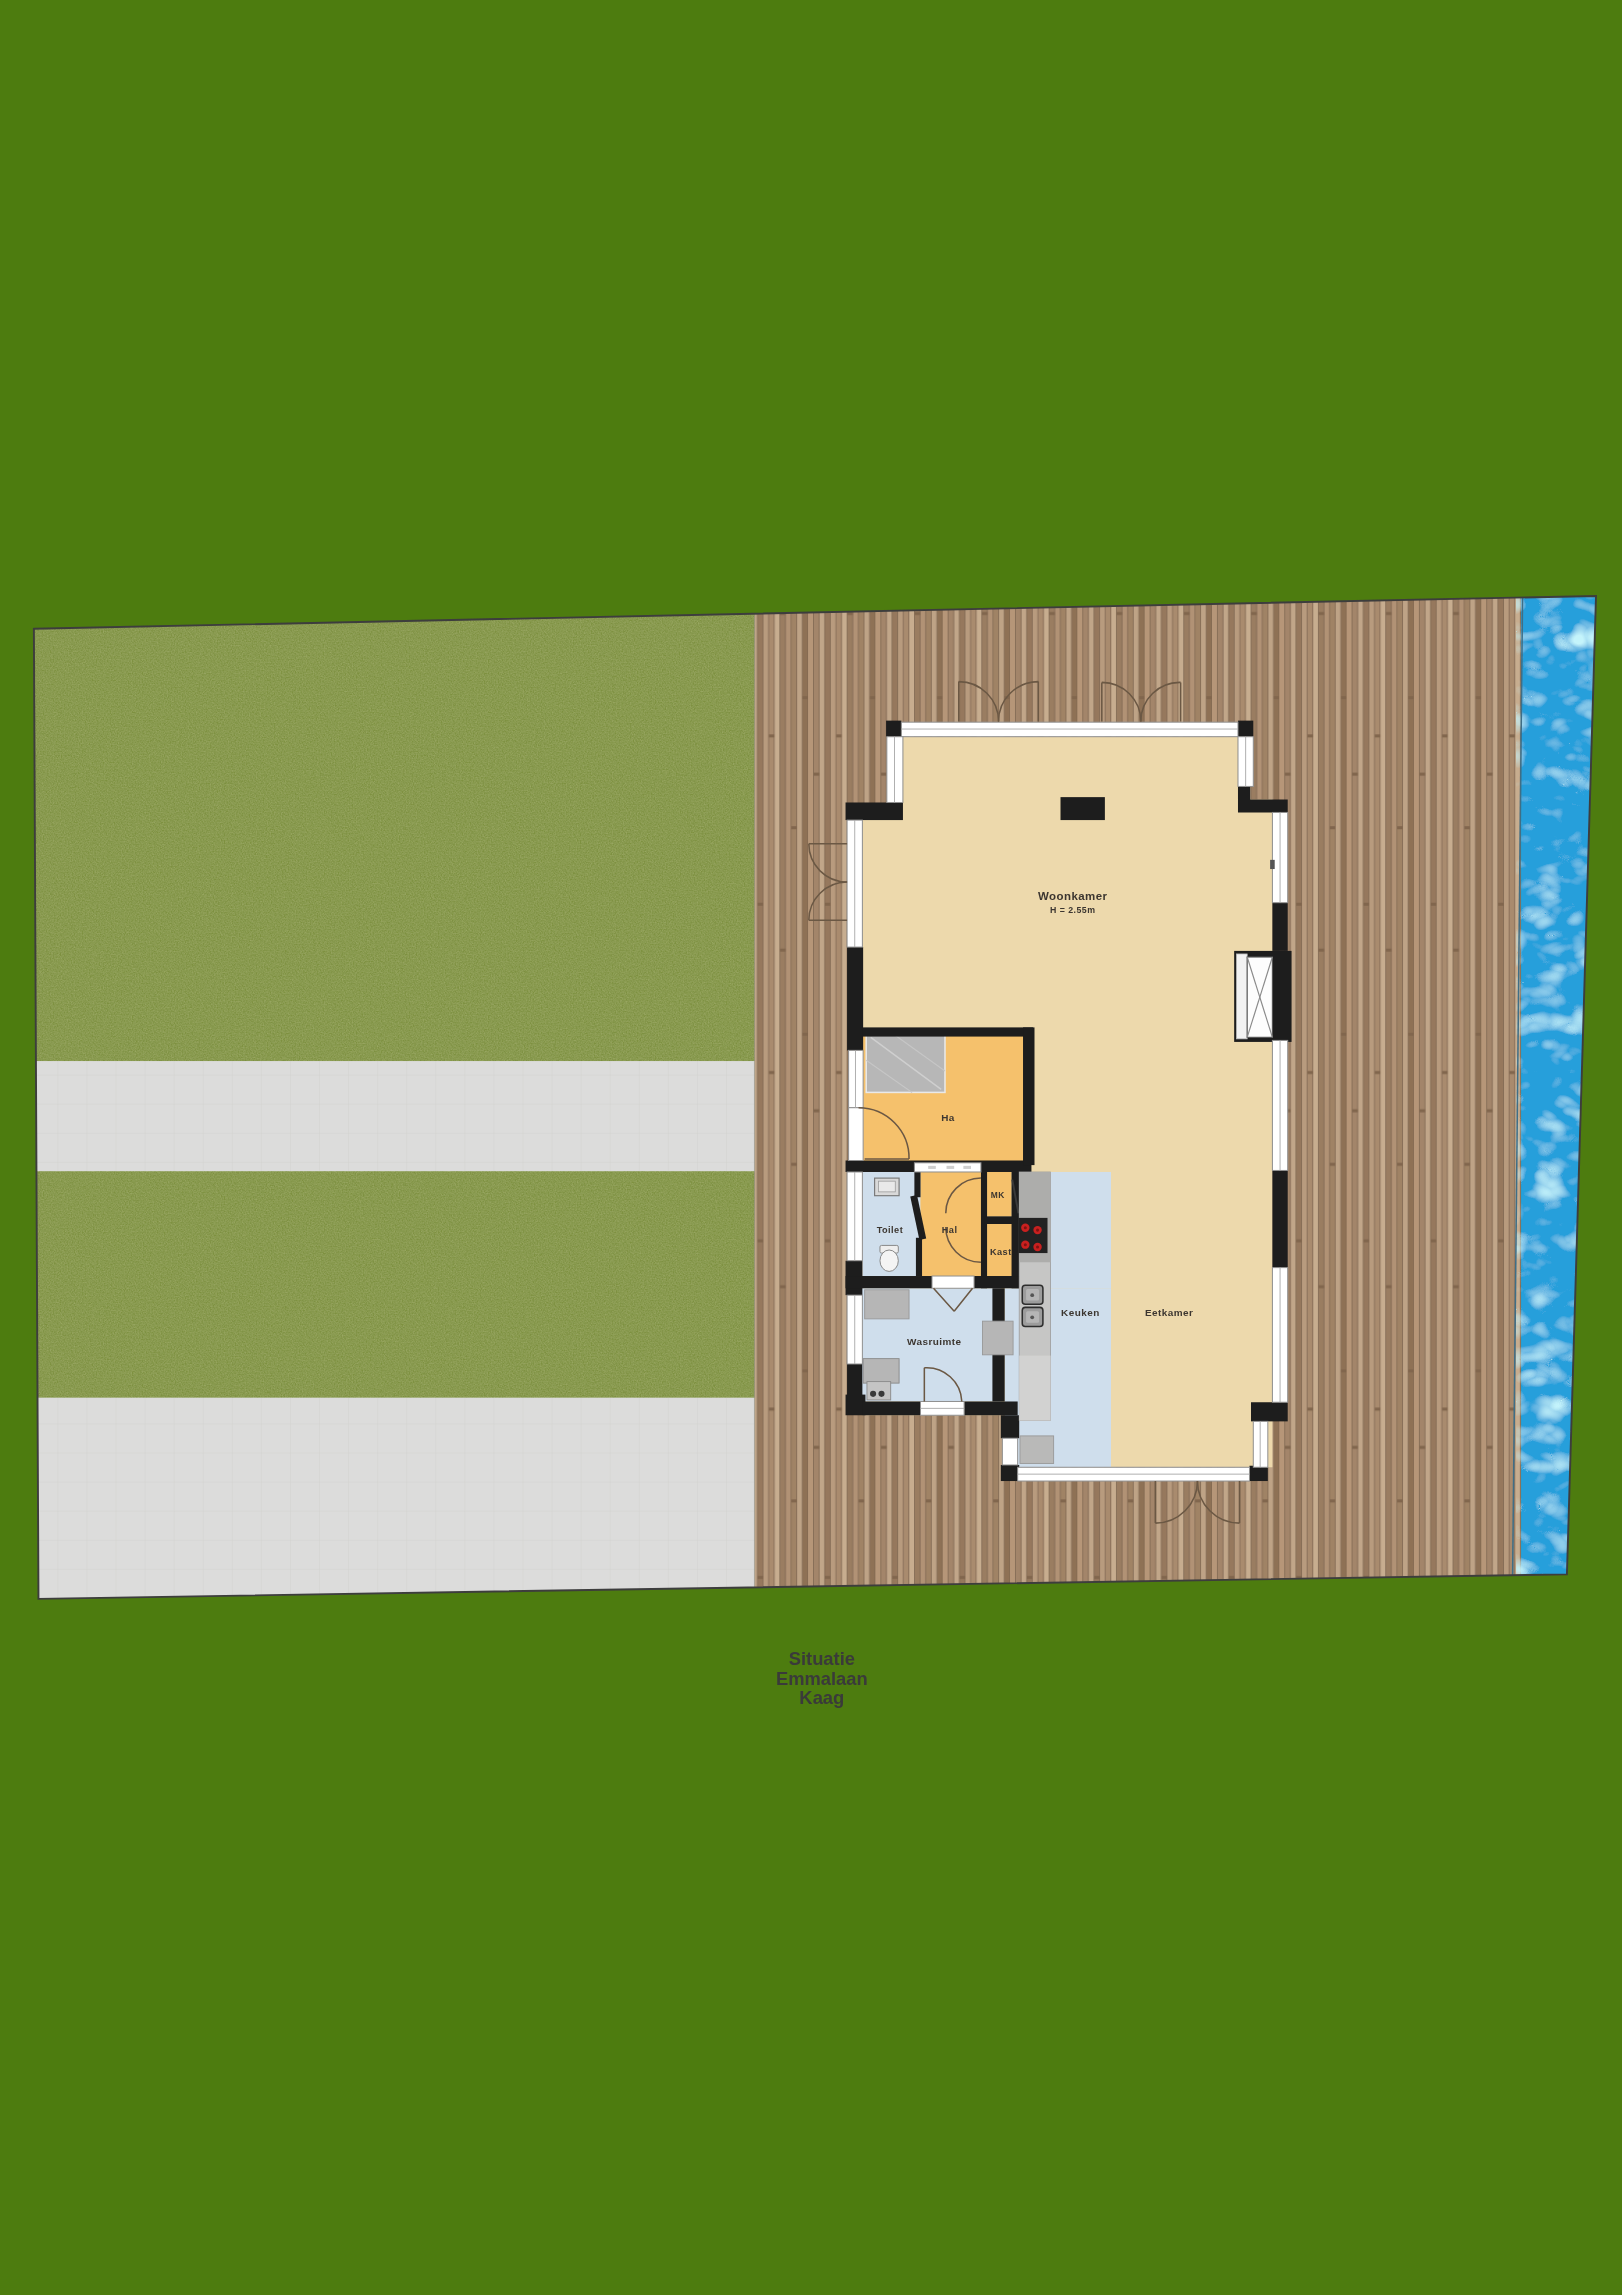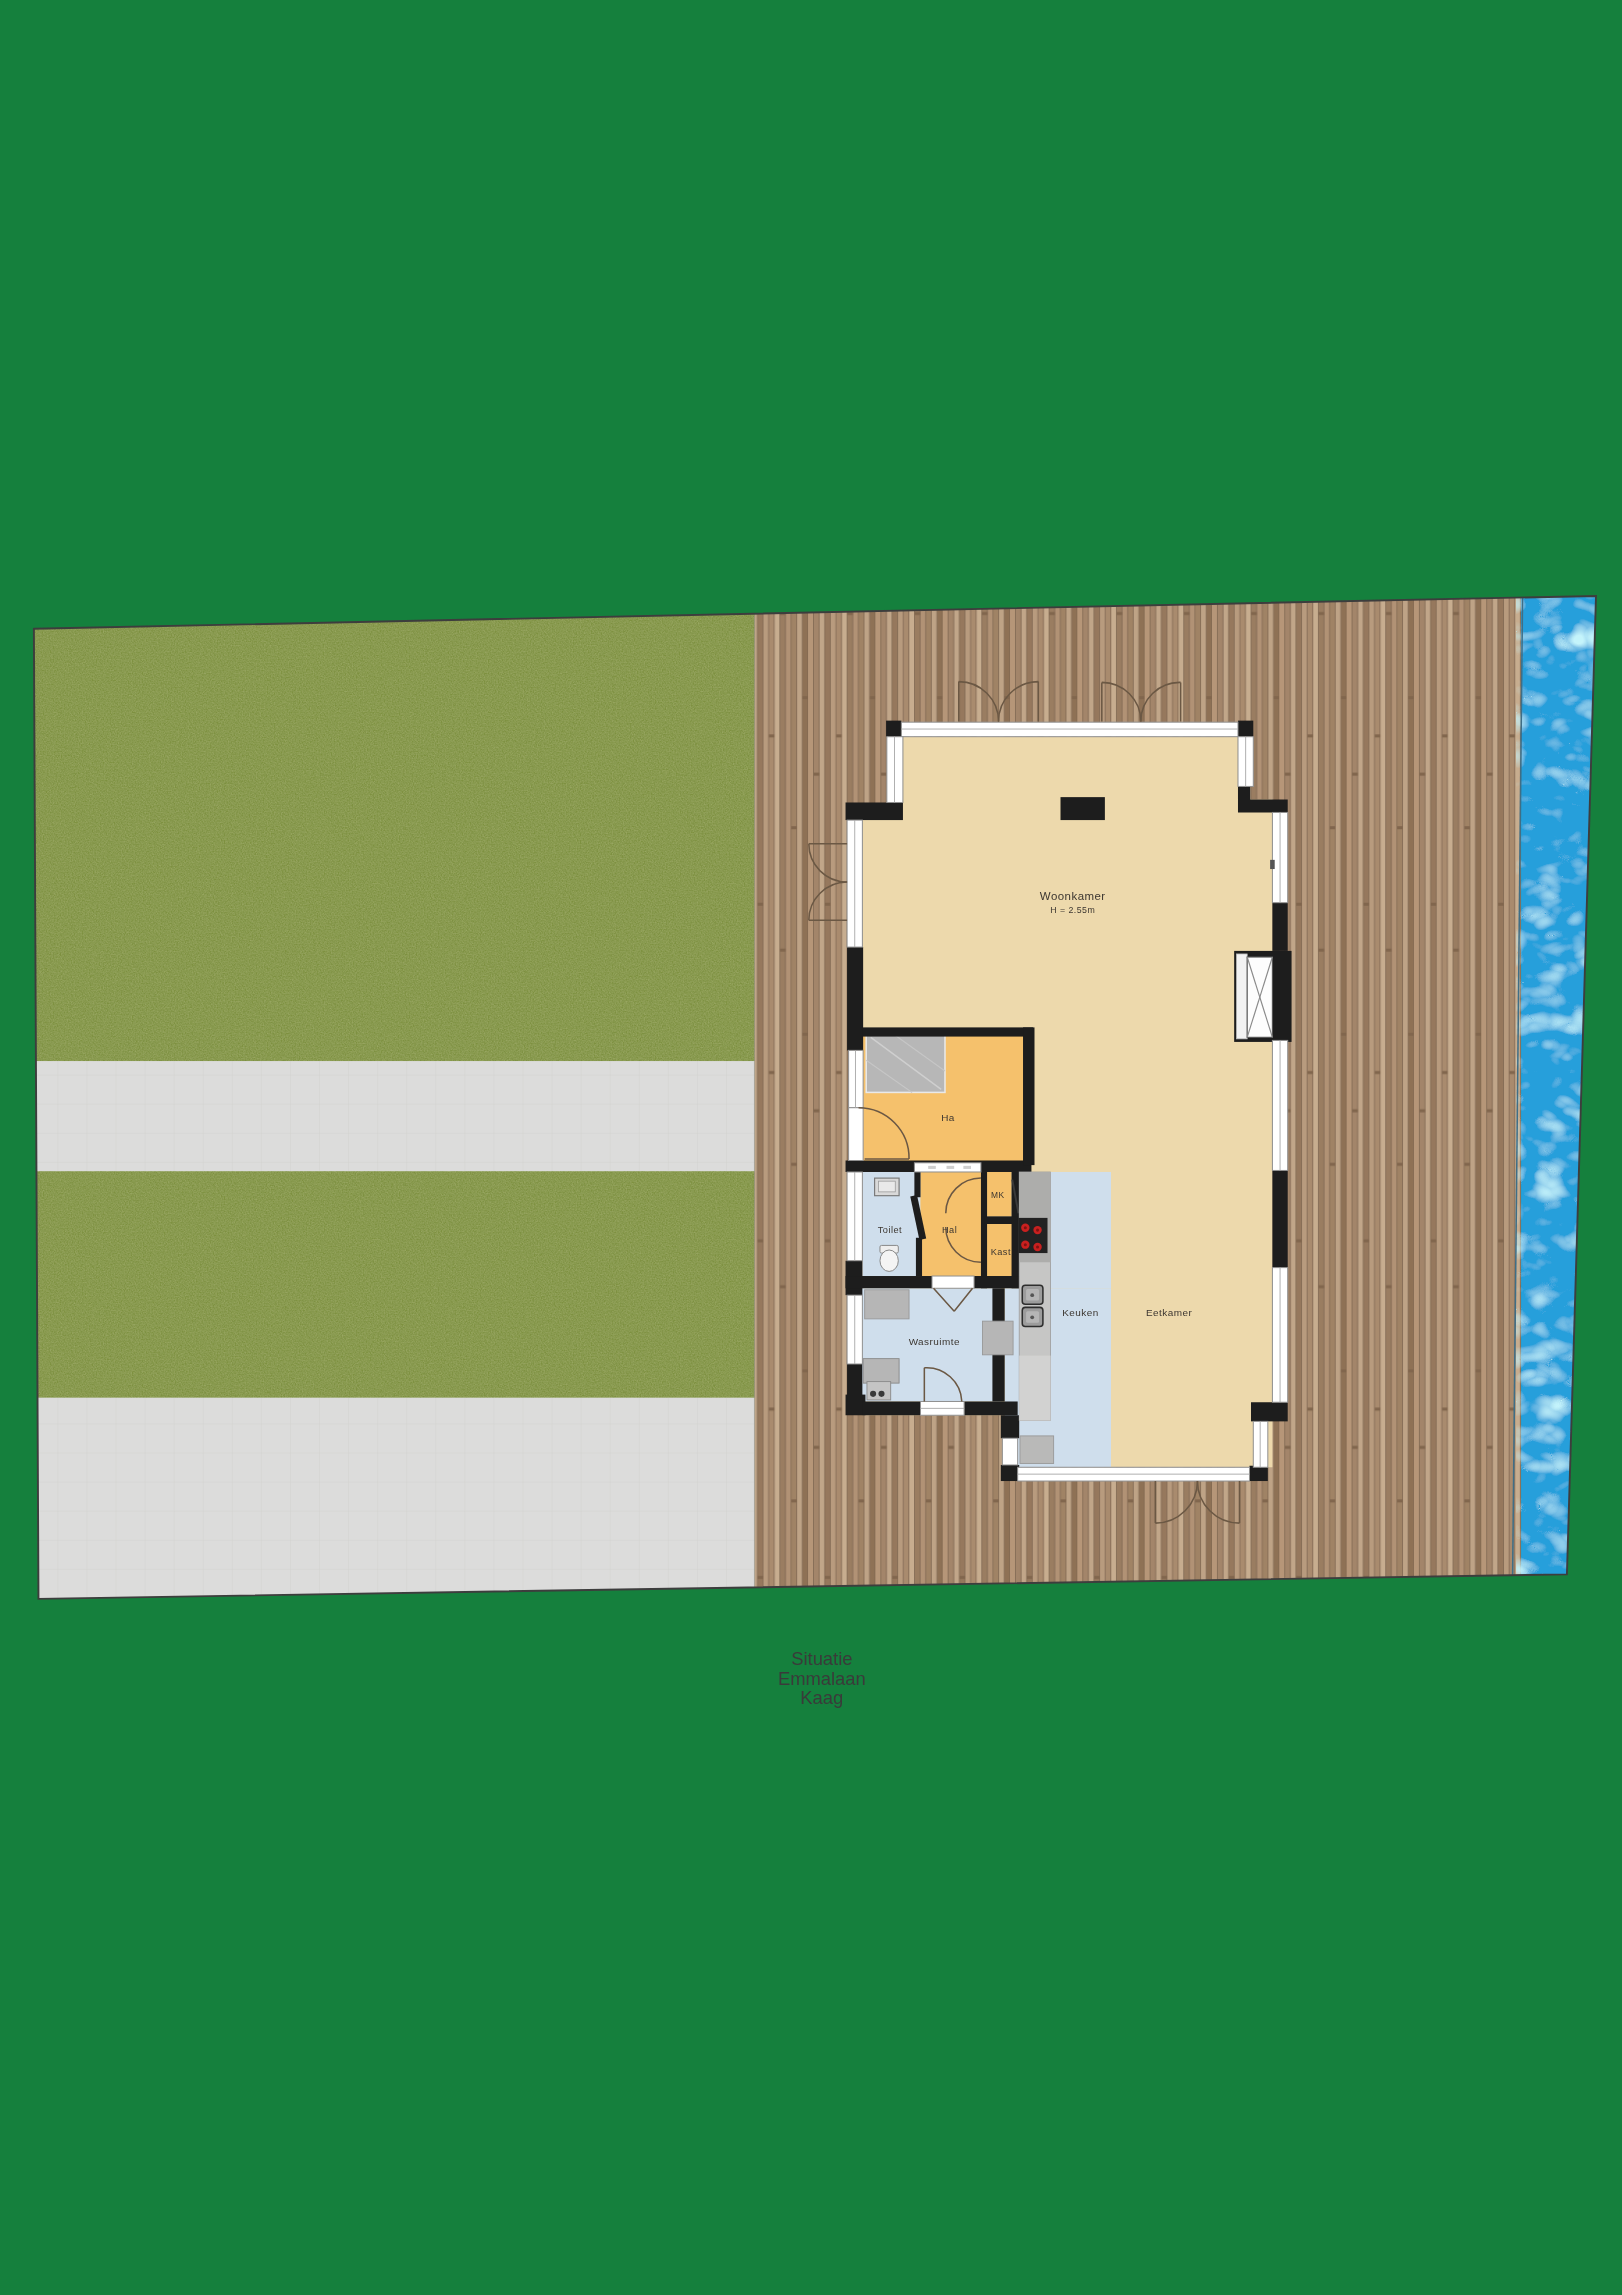--- a/index.html
+++ b/index.html
@@ -1,17 +1,17 @@
 <!DOCTYPE html>
 <html style="font-size:12.2px"><head>
 <meta charset="utf-8">
 <style>
   html,body{margin:0;padding:0;background:#ffffff;}
-  .canvas{position:relative;width:1623px;height:2295px;background:#15803d;overflow:hidden;
-          font-family:"Liberation Sans", sans-serif;}
+  .canvas{position:relative;width:1623px;height:2295px;background:#4d7c0f;overflow:hidden;
+          font-family:"Liberation Sans", sans-serif;font-weight:bold;}
   svg{display:block;}
   text{font-family:"Liberation Sans", sans-serif;fill:#3c3630;}
   .room-label{letter-spacing:0.6px;}
   .caption-line{fill:#3a3a3a;}
 </style>
 </head>
 <body>
 
 <div class="canvas">
 <svg width="1623" height="2295" viewBox="0 0 2121 3000">

